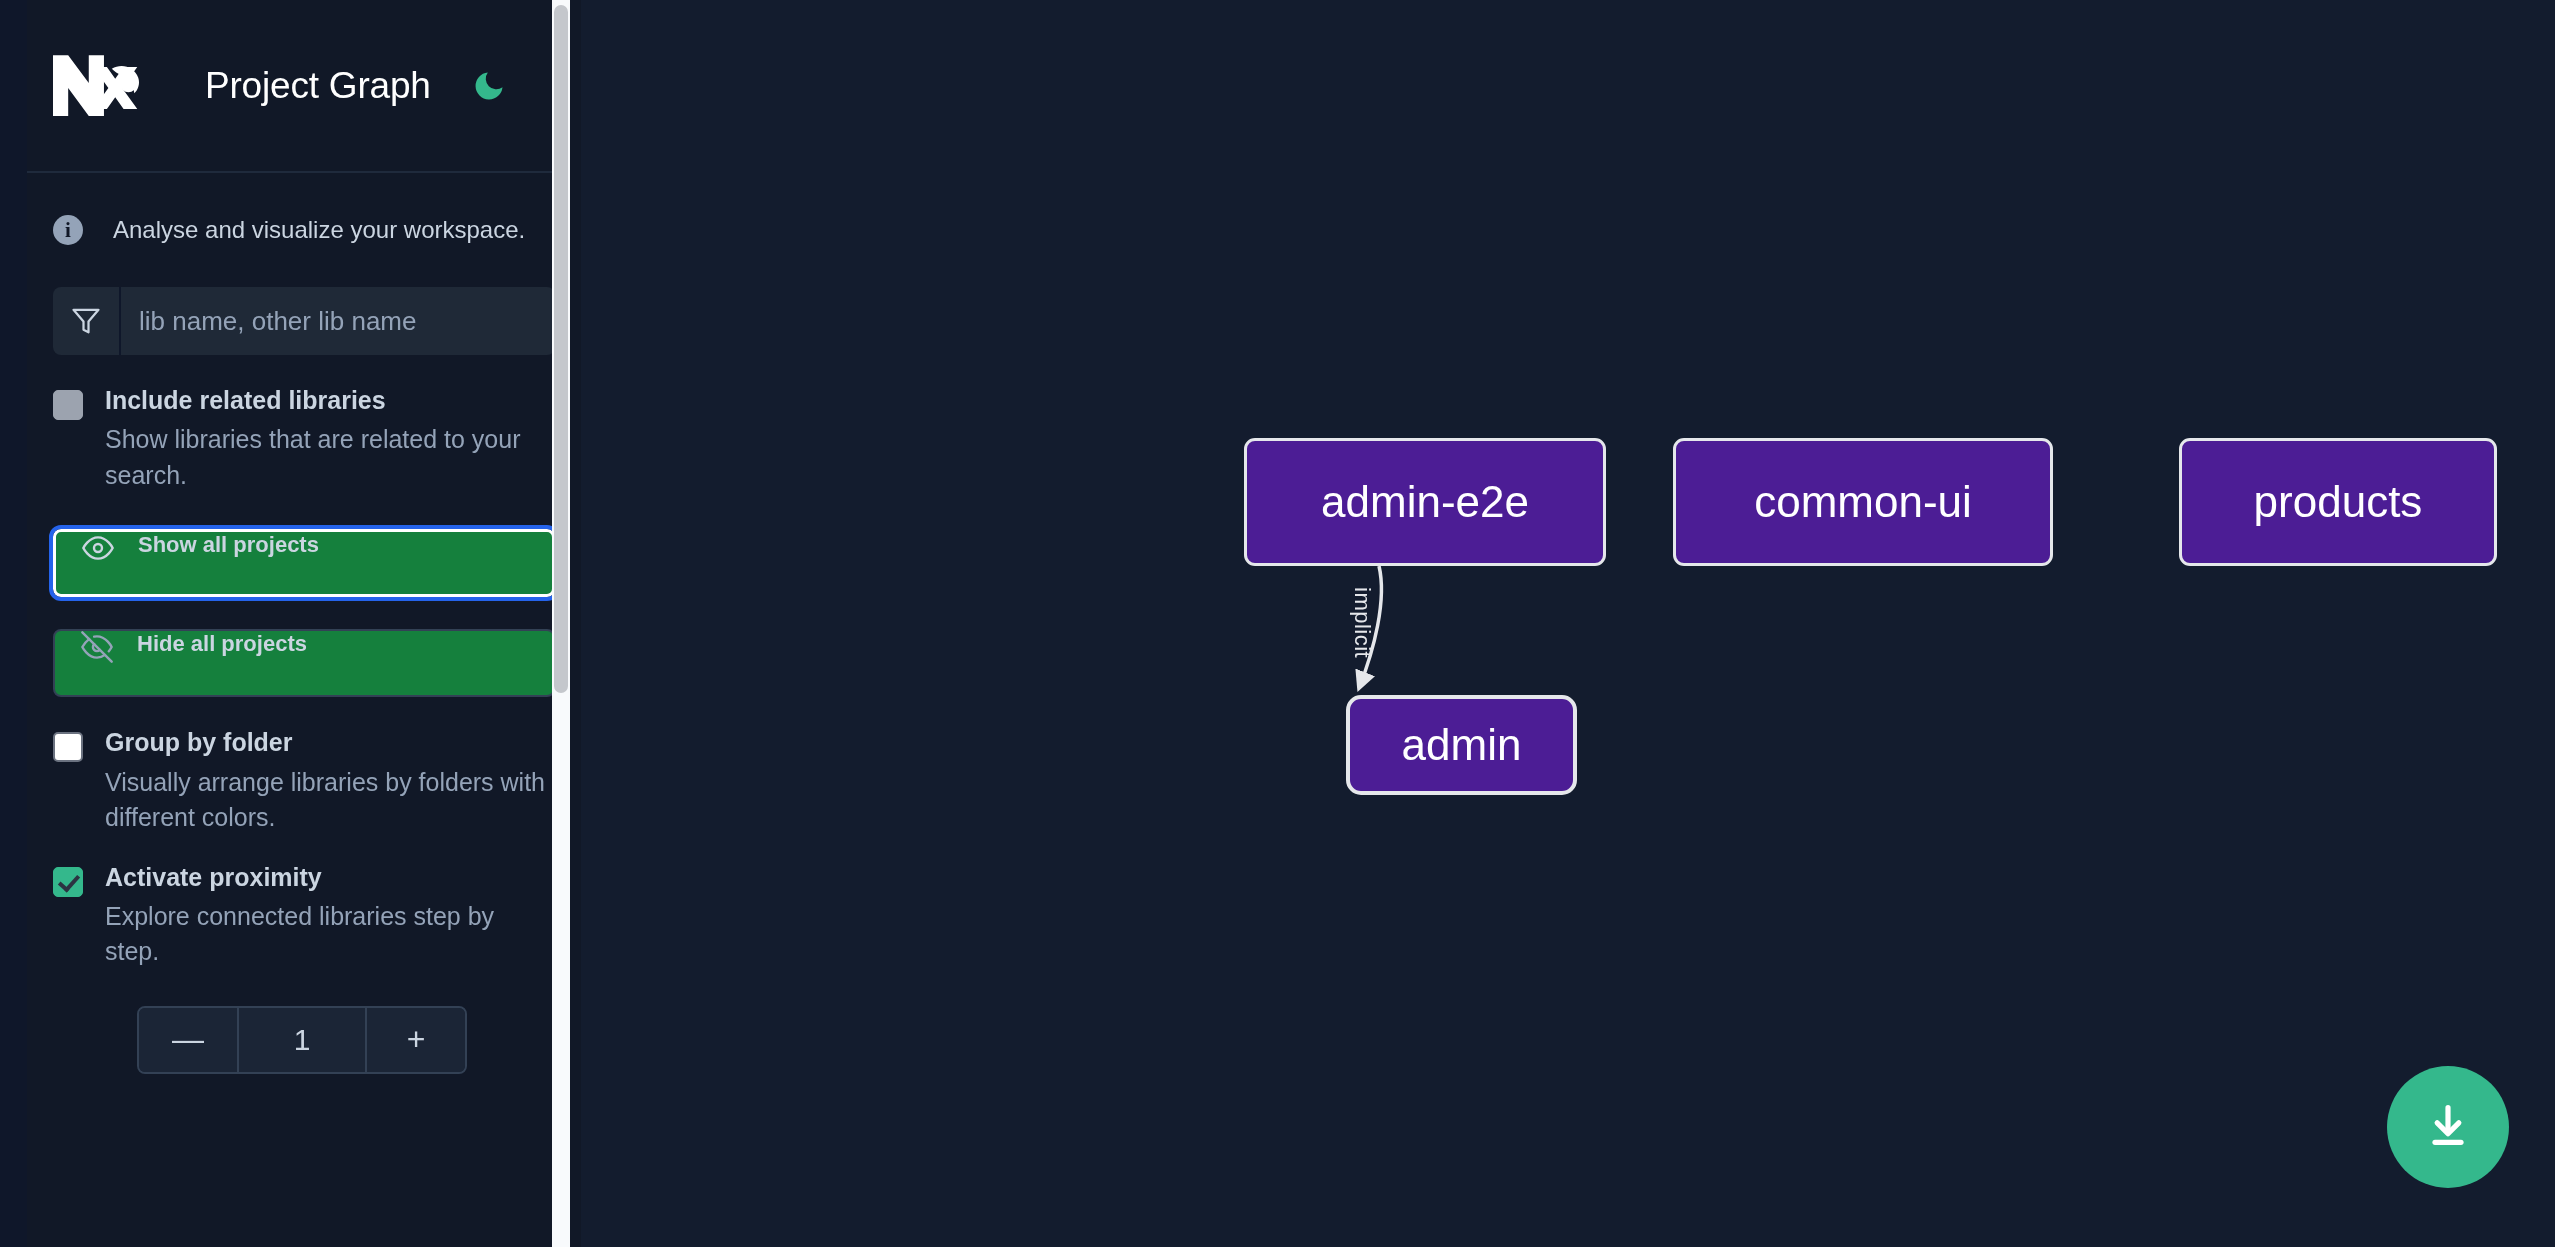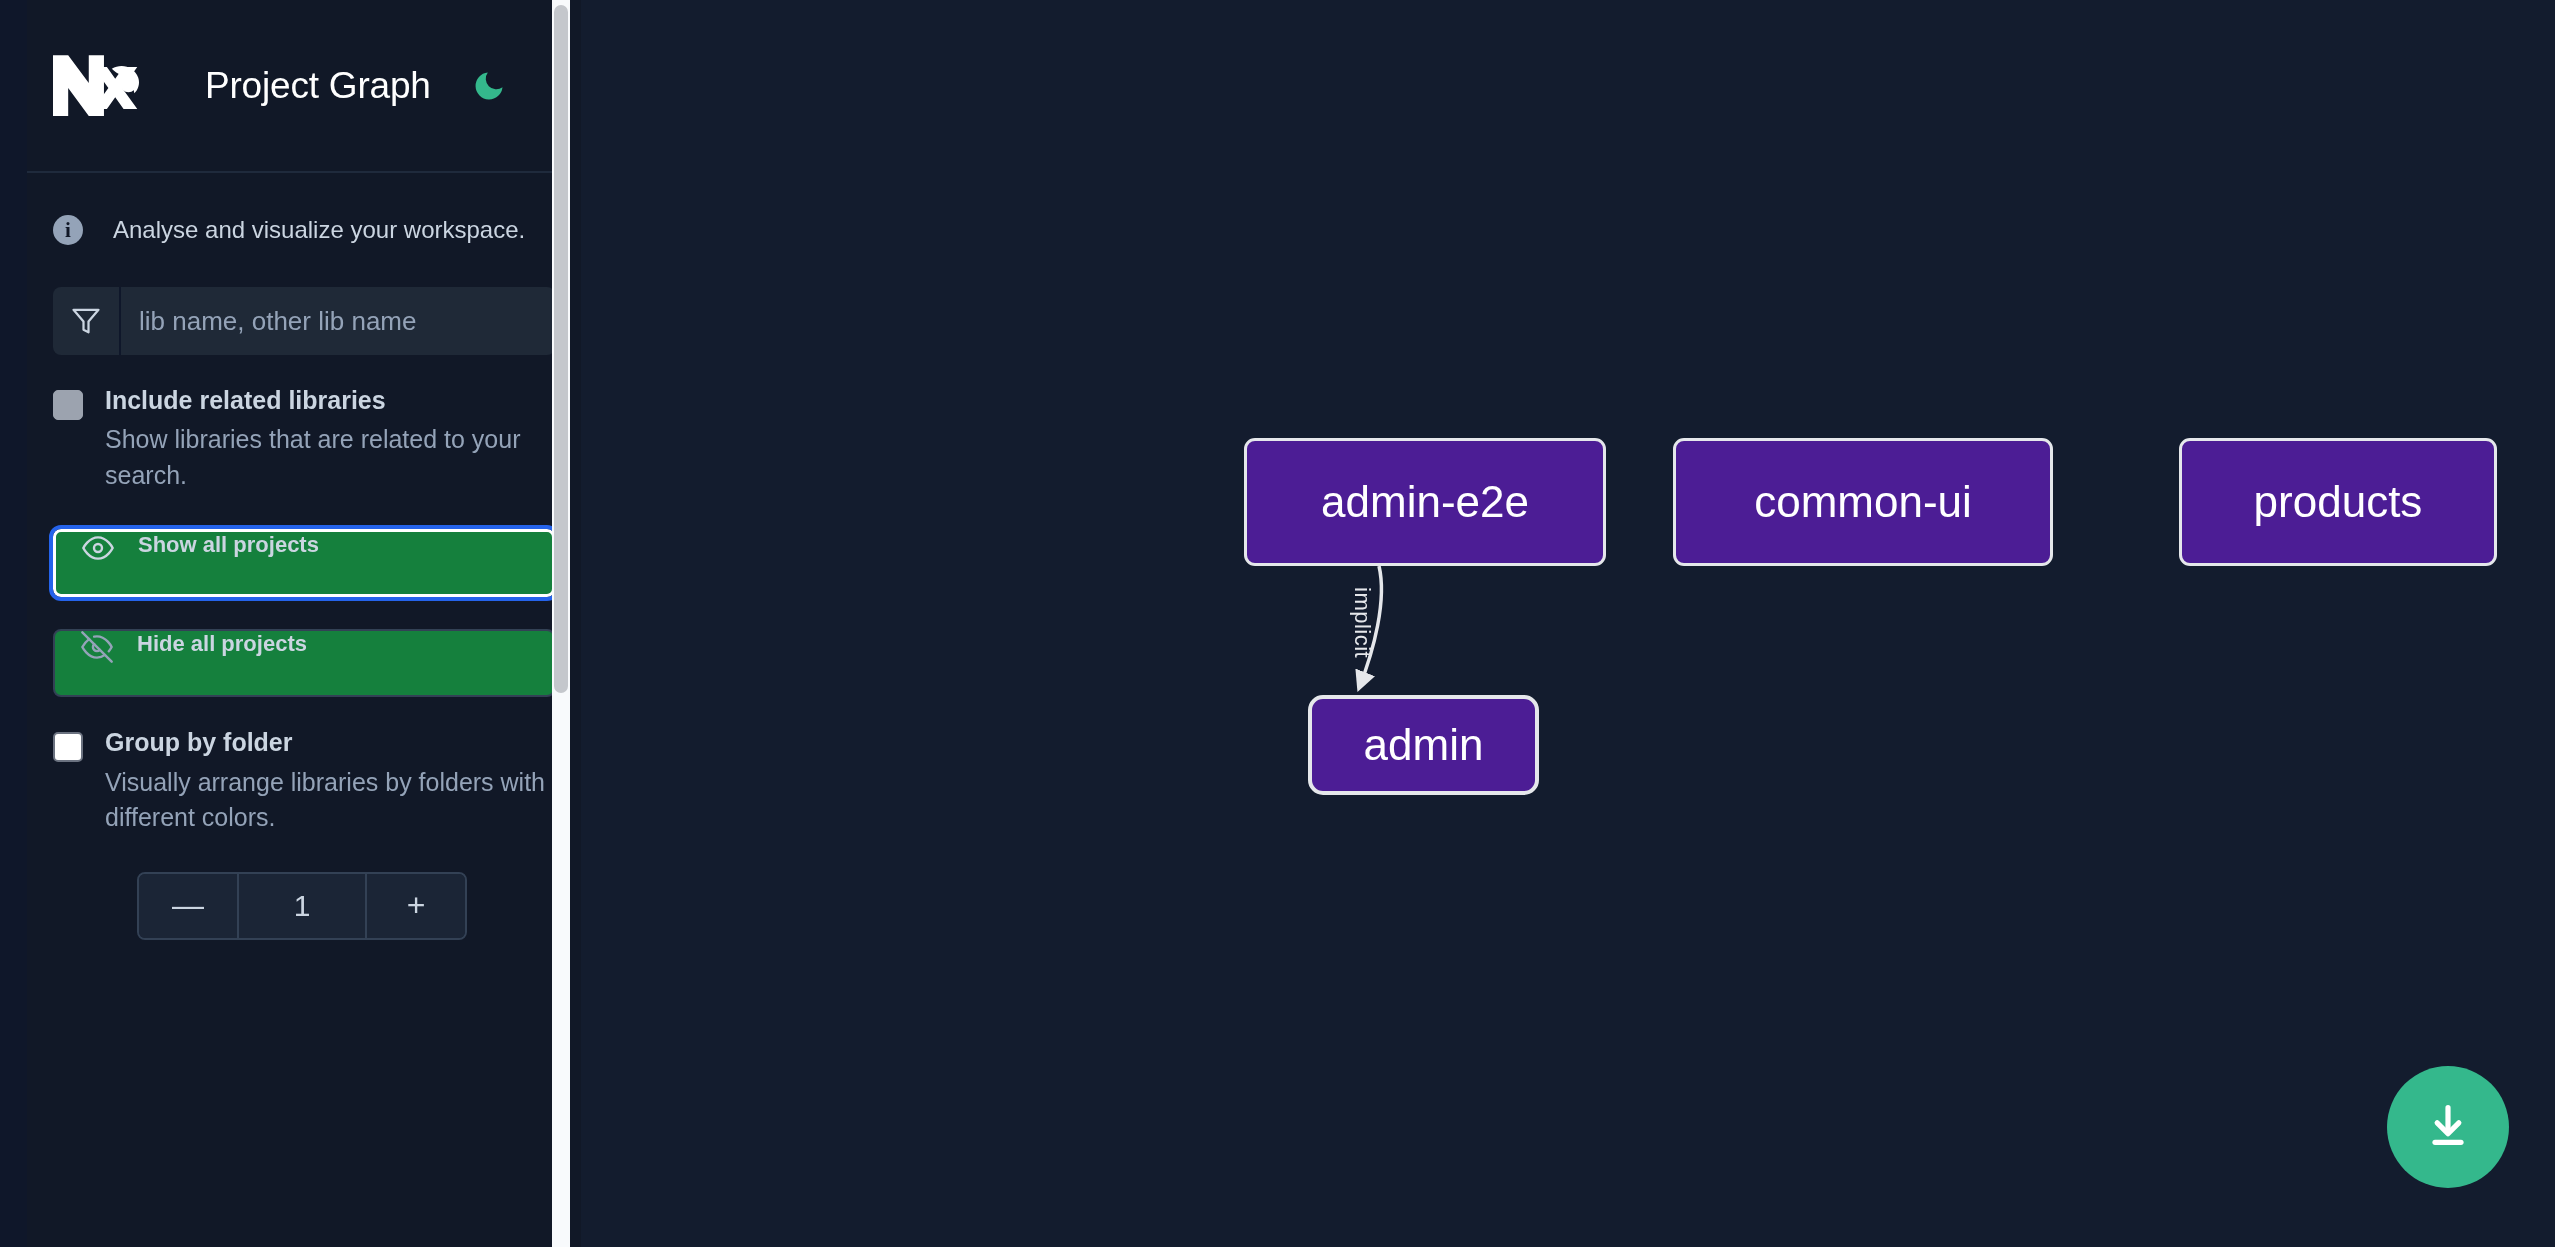--- a/index.html
+++ b/index.html
@@ -396,20 +396,27 @@
       </div>
 
       <div class="check-row">
         <span class="cb white"></span>
         <div class="check-text">
           <div class="check-title">Group by folder</div>
           <div class="check-desc">Visually arrange libraries by folders with different colors.</div>
         </div>
       </div>
 
+      <div class="check-row tight">
+        <span class="cb green"></span>
+        <div class="check-text">
+          <div class="check-title">Activate proximity</div>
+          <div class="check-desc">Explore connected libraries step by step.</div>
+        </div>
+      </div>
 
       <div class="stepper">
         <div class="stepper-btn minus">—</div>
         <div class="stepper-value">1</div>
         <div class="stepper-btn plus">+</div>
       </div>
 
     </div>
 
     <div class="sidebar-edge"></div>
@@ -429,21 +436,21 @@
 
       <path d="M 798 566 C 806 600 793 650 778 688" stroke="#e5e7eb" stroke-width="3.5" fill="none" marker-end="url(#arrow)"></path>
 
       <path d="M 2138 566 C 2146 600 2133 650 2118 688" stroke="#e5e7eb" stroke-width="3.5" fill="none" marker-end="url(#arrow)"></path>
     </svg>
 
     <div class="node" style="left:663px; top:438px; width:362px; height:128px;">admin-e2e</div>
     <div class="node" style="left:1092px; top:438px; width:380px; height:128px;">common-ui</div>
     <div class="node" style="left:1598px; top:438px; width:318px; height:128px;">products</div>
 
-    <div class="node lib" style="left:727px; top:695px; width:231px; height:100px;">admin</div>
+    <div class="node lib" style="left:765px; top:695px; width:231px; height:100px;">admin</div>
 
     <span class="edge-label" style="left:794px; top:587px;">implicit</span>
 
     <div class="download-fab">
       <span>
         <svg width="52" height="52" viewBox="0 0 24 24" fill="none" stroke="#ffffff" stroke-width="2.4" stroke-linecap="round" stroke-linejoin="round" xmlns="http://www.w3.org/2000/svg">
           <line x1="12" y1="4" x2="12" y2="15"></line>
           <polyline points="7 11 12 16 17 11"></polyline>
           <line x1="6" y1="20" x2="18" y2="20"></line>
         </svg>

